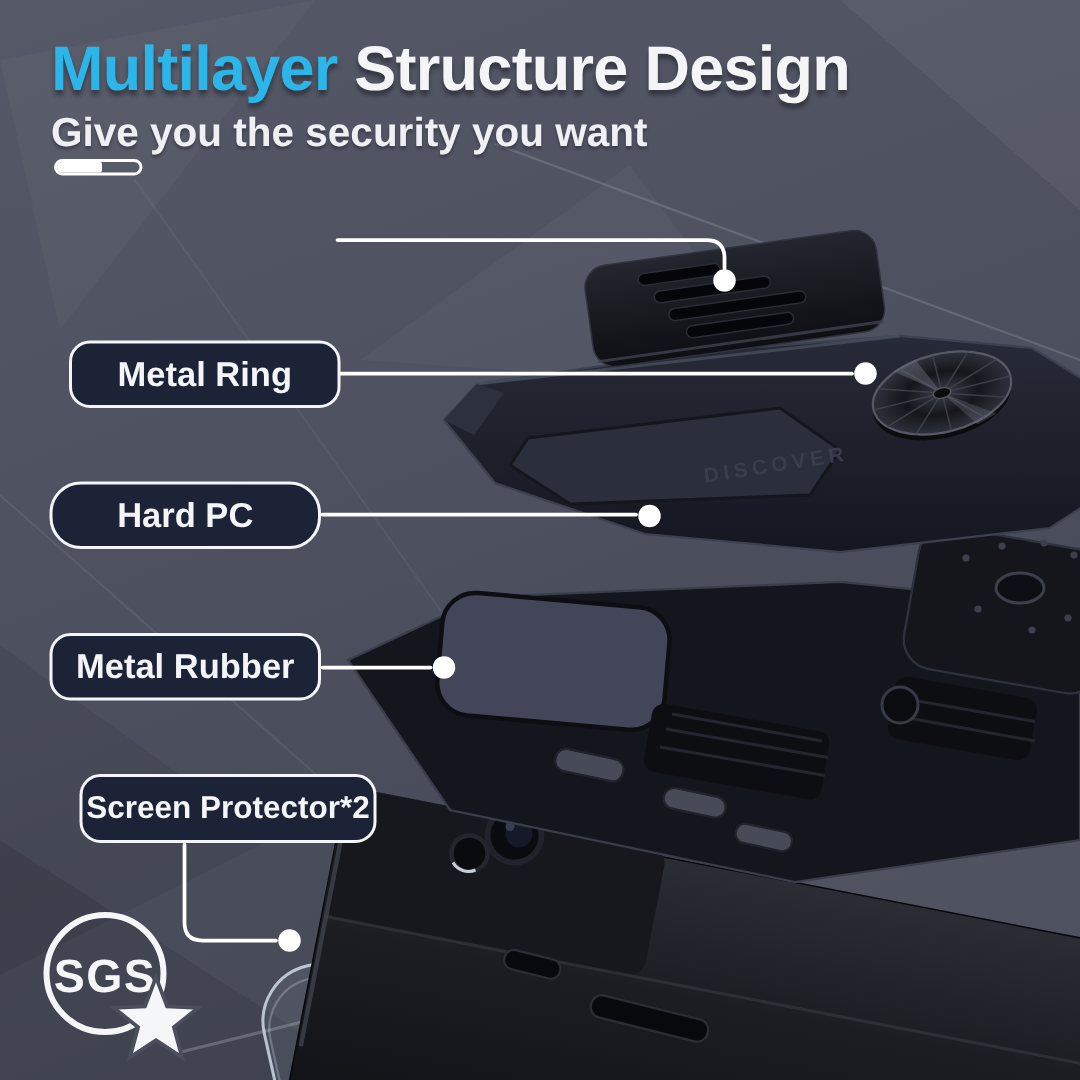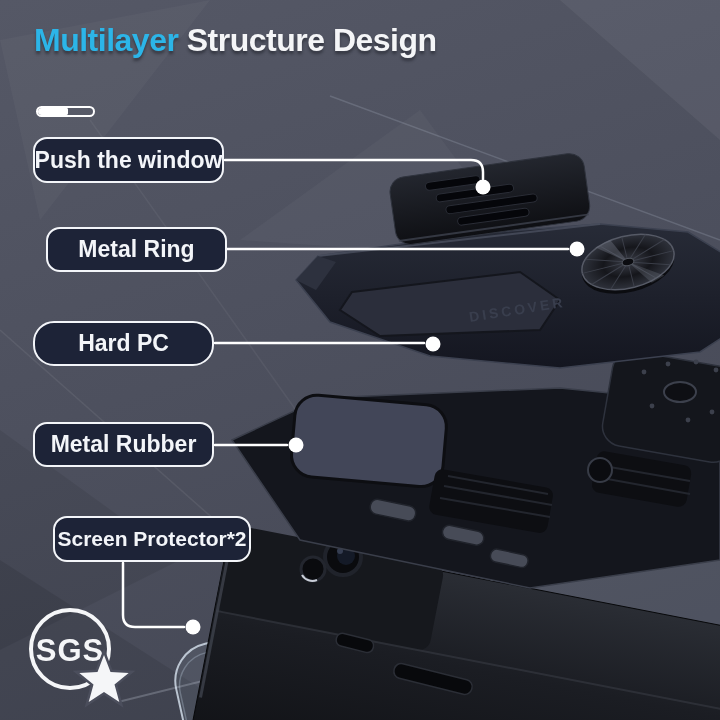--- a/index.html
+++ b/index.html
@@ -3,21 +3,21 @@
 <meta charset="utf-8">
 <style>
   html,body{margin:0;padding:0;background:#333;}
   .stage{
     position:relative;width:720px;height:720px;overflow:hidden;
     background:linear-gradient(160deg,#555866 0%,#4d505e 45%,#434653 100%);
     font-family:"Liberation Sans",sans-serif;
   }
   .stage svg{position:absolute;left:0;top:0;}
   .hdr{position:absolute;left:34px;top:22px;z-index:3;}
-  .title{font-size:32px;font-weight:bold;letter-spacing:-0.5px;white-space:nowrap;
+  .title{font-size:42px;font-weight:bold;letter-spacing:-0.5px;white-space:nowrap;
          text-shadow:0 3px 3px rgba(15,17,25,.45);}
   .title .accent{color:#2cb5e8;}
   .title .rest{color:#f4f5f7;}
   .subtitle{font-size:27px;font-weight:bold;color:#eef0f3;margin-top:3px;white-space:nowrap;
             text-shadow:0 2px 2px rgba(15,17,25,.35);}
   .pill{position:absolute;left:36px;top:106px;width:59px;height:11px;
         border:2px solid #fff;border-radius:7px;z-index:3;box-sizing:border-box;}
   .pill .fill{position:absolute;left:0;top:0;bottom:0;width:55%;background:#fff;border-radius:5px 2px 2px 5px;}
   .callout-label{
     position:absolute;z-index:4;box-sizing:border-box;
@@ -183,24 +183,24 @@
 
   <g>
     <circle cx="70" cy="649" r="39" fill="none" stroke="#f5f6f8" stroke-width="4"></circle>
     <text x="70" y="661" text-anchor="middle" font-size="31" font-weight="bold" fill="#f5f6f8" letter-spacing="1">SGS</text>
     <path d="M104,655 L110.5,672.1 L128.7,673 L114.5,684.4 L119.3,702 L104,692 L88.7,702 L93.5,684.4 L79.3,673 L97.5,672.1 Z" fill="#f5f6f8" stroke="#4b4e5c" stroke-width="5" style="paint-order:stroke"></path>
   </g>
 </svg>
 
   <div class="hdr">
     <div class="title"><span class="accent">Multilayer</span><span class="rest"> Structure Design</span></div>
+    <div class="subtitle">Give you the security you want</div>
   </div>
   <div class="pill">
       <span class="fill"></span>
     </div>
 
-  <div class="callout-label lb1">Push the window</div>
   <div class="callout-label lb2">Metal Ring</div>
   <div class="callout-label lb3">Hard PC</div>
   <div class="callout-label lb4">Metal Rubber</div>
   <div class="callout-label lb5">Screen Protector*2</div>
 
 </div>
 
 </body></html>

